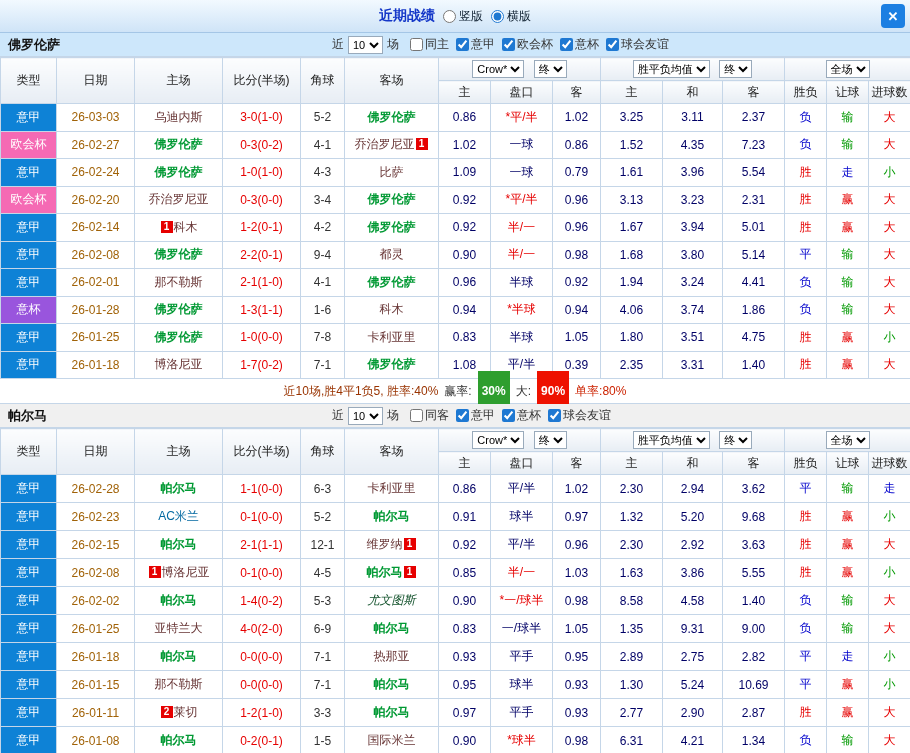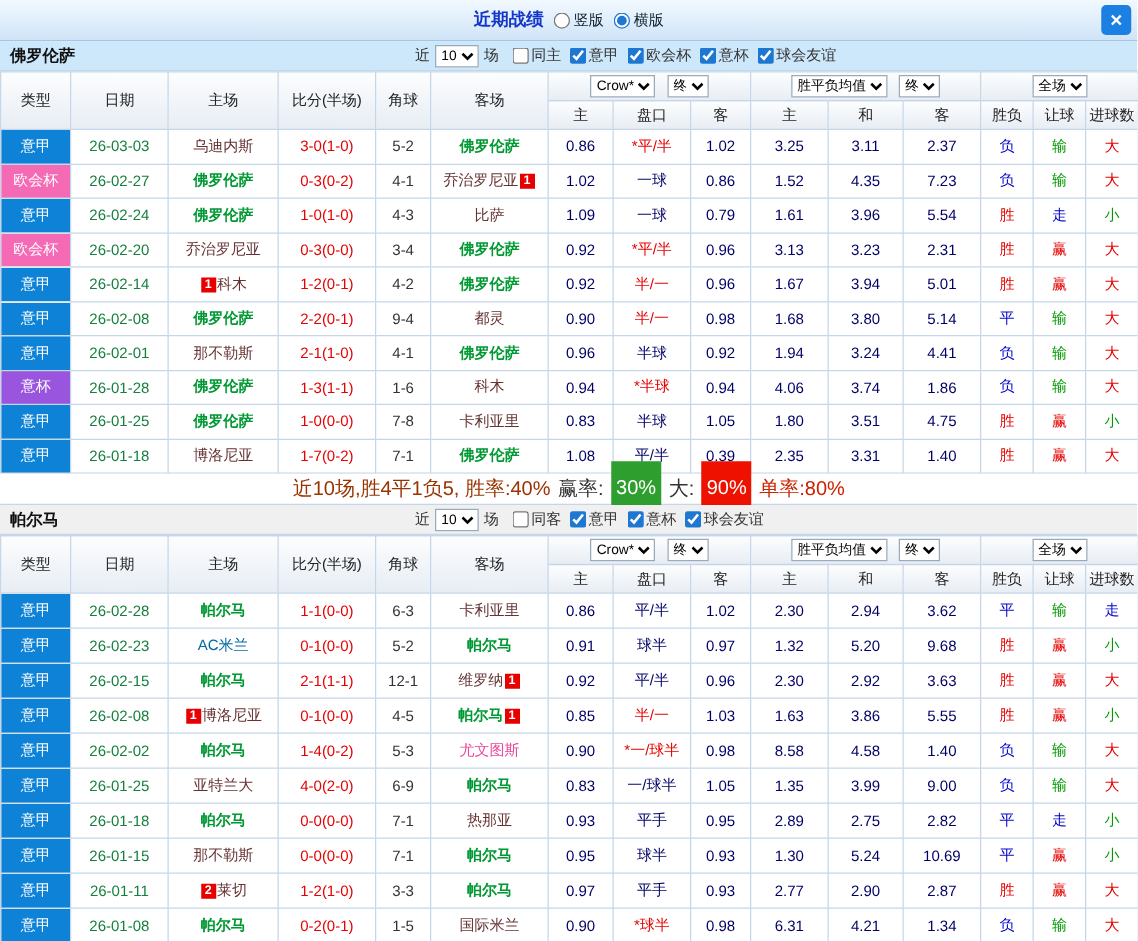--- a/index.html
+++ b/index.html
@@ -45,35 +45,35 @@
     overflow:hidden; white-space:nowrap; font-size:12px;
   }
   thead th {
     background:linear-gradient(#fcfdfe,#e7edf4);
     color:#222; font-weight:normal; height:23px;
   }
   thead select { font-size:11px; height:18px; border:1px solid #9ab; background:#fff; margin:0 3px; }
   tbody tr { height:27.5px; background:#ffffff; }
   #sections .section:nth-child(2) tbody tr { height:28px; }
   td.type { color:#fff; }
-  td.date { color:#15803d; }
+  td.date { color:#a16207; }
   td.score { color:#e60000; }
   td.corner { color:#333; }
   td.odds { color:#000066; }
   .badge {
     display:inline-block; background:#e60000; color:#fff;
     font-size:10px; font-weight:bold; line-height:12px;
     width:12px; height:12px; margin:0 1px; vertical-align:1px;
   }
   
   .summary {
     height:25px; display:flex; align-items:center; justify-content:center;
-    gap:6px; border-bottom:1px solid #c5d6e8; background:#fff; font-size:16px;
-  }
-  .sum-badge { padding:13px 4px; font-weight:normal; }
+    gap:6px; border-bottom:1px solid #c5d6e8; background:#fff; font-size:12px;
+  }
+  .sum-badge { padding:13px 4px; font-weight:bold; }
 </style>
 </head>
 <body>
 
 <div class="titlebar">
   <div class="titlebar-center">
     <span class="page-title">近期战绩</span>
     <label class="radio-opt">
       <input type="radio" name="layout" style="">
       <span>竖版</span>
@@ -496,21 +496,21 @@
             <td class="result" style="color: rgb(230, 0, 0);">胜</td>
             <td class="let-result" style="color: rgb(230, 0, 0);">赢</td>
             <td class="goal-result" style="color: rgb(0, 153, 0);">小</td>
           </tr>
           <tr>
             <td class="type" style="background: rgb(14, 130, 214);">意甲</td>
             <td class="date">26-02-02</td>
             <td class="team"><span style="color: rgb(0, 153, 51); font-weight: bold;">帕尔马</span></td>
             <td class="score">1-4(0-2)</td>
             <td class="corner">5-3</td>
-            <td class="team"><span style="color: #ec4899;">尤文图斯</span></td>
+            <td class="team"><span style="color: #14532d; font-style: italic;">尤文图斯</span></td>
             <td class="odds">0.90</td>
             <td class="odds" style="color: rgb(230, 0, 0);">*一/球半</td>
             <td class="odds">0.98</td>
             <td class="odds">8.58</td>
             <td class="odds">4.58</td>
             <td class="odds">1.40</td>
             <td class="result" style="color: rgb(0, 0, 204);">负</td>
             <td class="let-result" style="color: rgb(0, 153, 0);">输</td>
             <td class="goal-result" style="color: rgb(230, 0, 0);">大</td>
           </tr>
@@ -518,21 +518,21 @@
             <td class="type" style="background: rgb(14, 130, 214);">意甲</td>
             <td class="date">26-01-25</td>
             <td class="team"><span style="color: rgb(102, 51, 51);">亚特兰大</span></td>
             <td class="score">4-0(2-0)</td>
             <td class="corner">6-9</td>
             <td class="team"><span style="color: rgb(0, 153, 51); font-weight: bold;">帕尔马</span></td>
             <td class="odds">0.83</td>
             <td class="odds" style="color: rgb(0, 0, 102);">一/球半</td>
             <td class="odds">1.05</td>
             <td class="odds">1.35</td>
-            <td class="odds">3.99</td>
+            <td class="odds">9.31</td>
             <td class="odds">9.00</td>
             <td class="result" style="color: rgb(0, 0, 204);">负</td>
             <td class="let-result" style="color: rgb(0, 153, 0);">输</td>
             <td class="goal-result" style="color: rgb(230, 0, 0);">大</td>
           </tr>
           <tr>
             <td class="type" style="background: rgb(14, 130, 214);">意甲</td>
             <td class="date">26-01-18</td>
             <td class="team"><span style="color: rgb(0, 153, 51); font-weight: bold;">帕尔马</span></td>
             <td class="score">0-0(0-0)</td>

